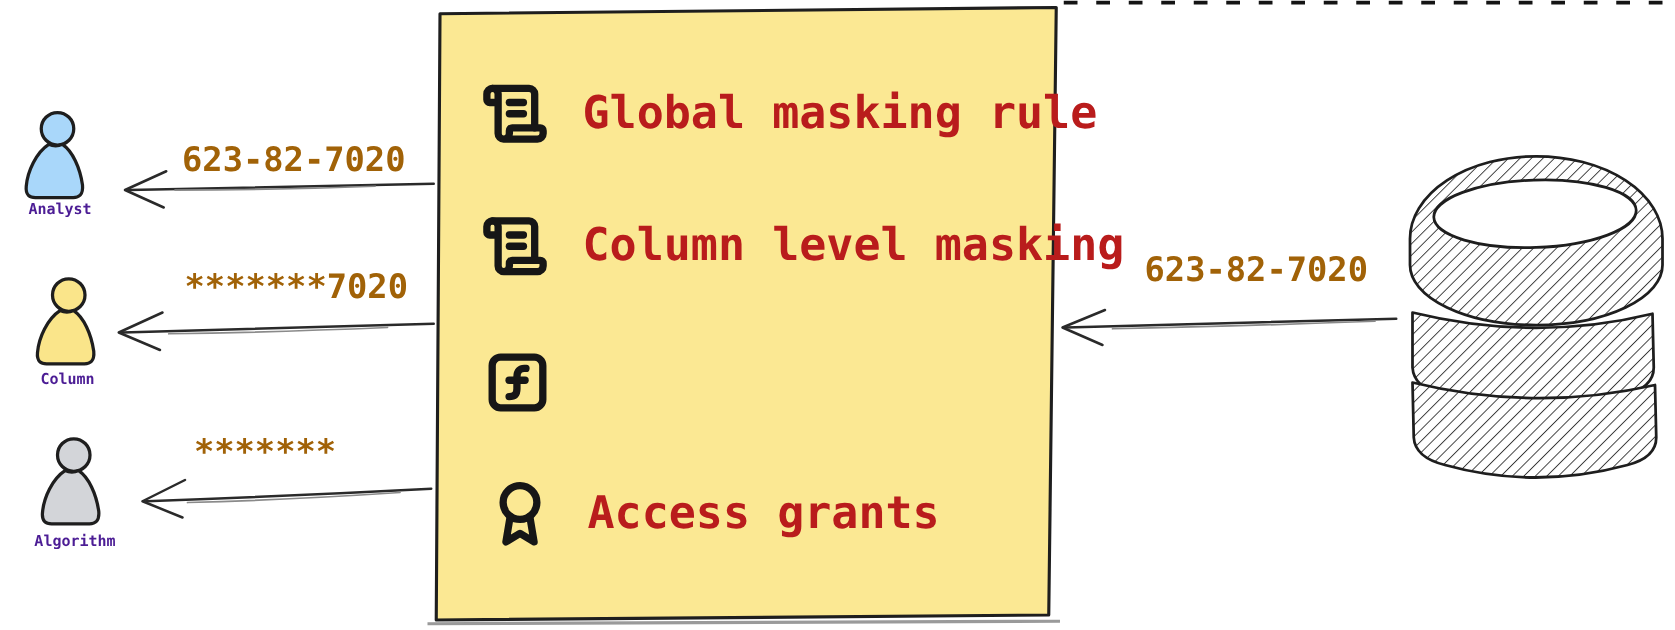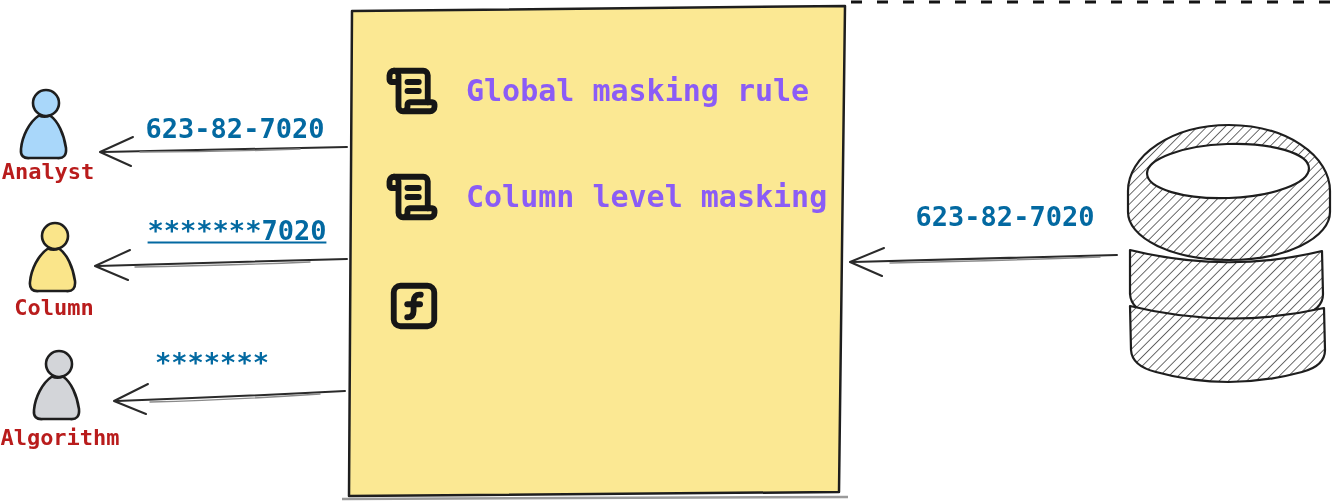--- a/index.html
+++ b/index.html
@@ -3,31 +3,31 @@
 <meta charset="utf-8">
 <style>
   html,body{margin:0;padding:0;background:#ffffff;}
   #canvas{
     position:relative;width:1340px;height:504px;overflow:hidden;background:#ffffff;
     font-family:"DejaVu Sans Mono","Liberation Mono",monospace;color:#1e1e1e;
   }
   .abs{position:absolute;}
   .val{
     font-size:27px;font-weight:700;white-space:nowrap;line-height:1;
-    transform:translate(-50%,-50%);letter-spacing:0px;color:#0369a1;
+    transform:translate(-50%,-50%);letter-spacing:0px;color:#a16207;
   }
   .persona-label{
-    font-size:22px;font-weight:700;white-space:nowrap;line-height:1;
-    transform:translateX(-50%);color:#b91c1c;
+    font-size:12px;font-weight:700;white-space:nowrap;line-height:1;
+    transform:translateX(-50%);color:#4c1d95;
   }
   .box-row{
     position:absolute;display:flex;align-items:center;gap:27px;height:56px;
   }
   .box-row .row-label{
-    font-size:30px;font-weight:700;white-space:nowrap;line-height:1;color:#8b5cf6;
+    font-size:36px;font-weight:700;white-space:nowrap;line-height:1;color:#b91c1c;
   }
   .row-icon{width:54px;height:54px;flex:0 0 auto;display:block;}
   .row-icon svg{width:54px;height:54px;display:block;}
   svg{overflow:visible;}
 </style>
 </head>
 <body>
 
 <div id="canvas">
 
@@ -82,21 +82,21 @@
     <path d="M26 26.5 C 16 33 9 48 8 60 Q 7 70 17 69 L 44 69 Q 54 70 53 59 C 51 45 45 32 37 26.5 A 13 13 0 0 1 26 26.5 Z" stroke="#1e1e1e" stroke-width="2.6" stroke-linejoin="round" fill="#a9d7fa"></path>
   </svg>
   <div class="abs persona-label" style="left:48px;top:161px;">Analyst</div>
   <div class="abs val" style="left:235px;top:128px;">623-82-7020</div>
 
   <svg class="abs" style="left:22px;top:222px;" width="64" height="76" viewBox="0 0 64 76">
     <circle cx="33" cy="14" r="13" stroke="#1e1e1e" stroke-width="2.6" fill="#fae58a"></circle>
     <path d="M26 26.5 C 16 33 9 48 8 60 Q 7 70 17 69 L 44 69 Q 54 70 53 59 C 51 45 45 32 37 26.5 A 13 13 0 0 1 26 26.5 Z" stroke="#1e1e1e" stroke-width="2.6" stroke-linejoin="round" fill="#fae58a"></path>
   </svg>
   <div class="abs persona-label" style="left:54px;top:297px;">Column</div>
-  <div class="abs val" style="left:237px;top:230px;text-decoration:underline;">*******7020</div>
+  <div class="abs val" style="left:237px;top:230px;">*******7020</div>
 
   <svg class="abs" style="left:26px;top:350px;" width="64" height="76" viewBox="0 0 64 76">
     <circle cx="33" cy="14" r="13" stroke="#1e1e1e" stroke-width="2.6" fill="#d3d5d9"></circle>
     <path d="M26 26.5 C 16 33 9 48 8 60 Q 7 70 17 69 L 44 69 Q 54 70 53 59 C 51 45 45 32 37 26.5 A 13 13 0 0 1 26 26.5 Z" stroke="#1e1e1e" stroke-width="2.6" stroke-linejoin="round" fill="#d3d5d9"></path>
   </svg>
   <div class="abs persona-label" style="left:60px;top:427px;">Algorithm</div>
   <div class="abs val" style="left:212px;top:362px;">*******</div>
 
   <div class="abs val" style="left:1005px;top:216px;">623-82-7020</div>
 
@@ -127,14 +127,23 @@
   <div class="box-row" style="left:387px;top:278px;">
     <span class="row-icon">
       <svg viewBox="0 0 24 24" fill="none" stroke="#161616" stroke-width="2.6" stroke-linecap="round" stroke-linejoin="round">
         <rect width="18" height="18" x="3" y="3" rx="3"></rect>
         <path d="M9 17c2 0 2.8-1 2.8-2.8V10c0-2 1-3.3 3.2-3"></path>
         <path d="M9 11.2h5.7"></path>
       </svg>
     </span>
   </div>
 
+  <div class="box-row" style="left:389px;top:383px;">
+    <span class="row-icon">
+      <svg viewBox="0 0 24 24" fill="none" stroke="#161616" stroke-width="2.6" stroke-linecap="round" stroke-linejoin="round">
+        <circle cx="12" cy="8" r="6"></circle>
+        <path d="M15.477 12.89 17 22l-5-3-5 3 1.523-9.11"></path>
+      </svg>
+    </span>
+    <span class="row-label">Access grants</span>
+  </div>
 
 </div>
 
 </body></html>

